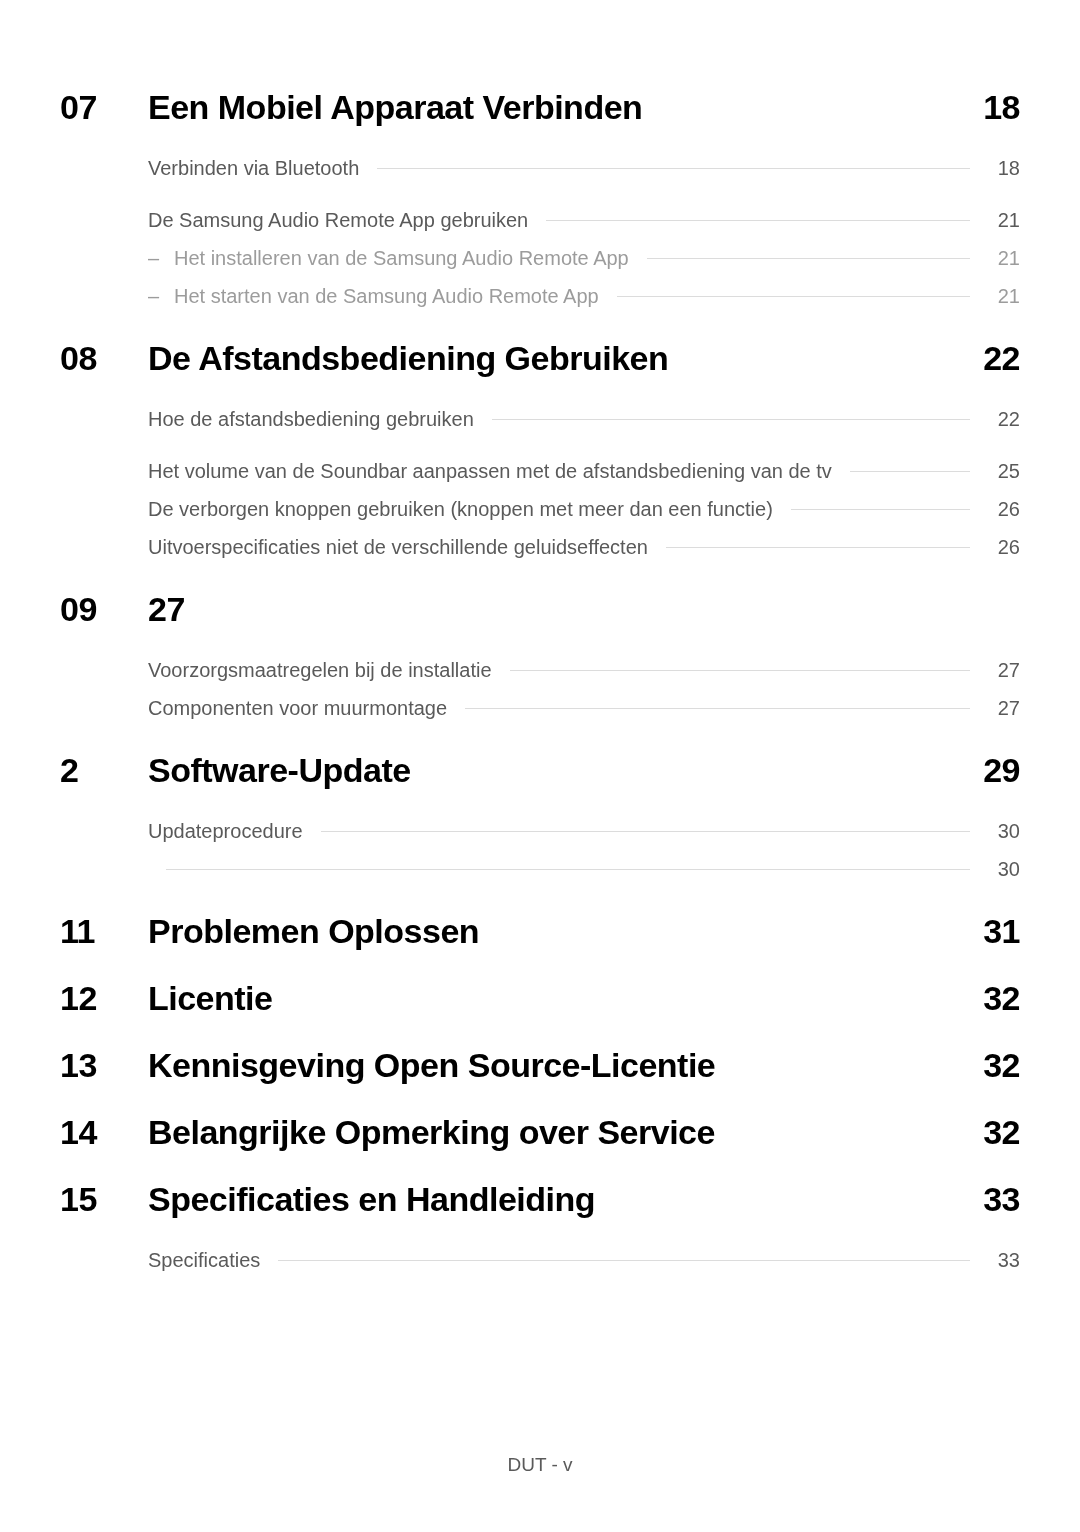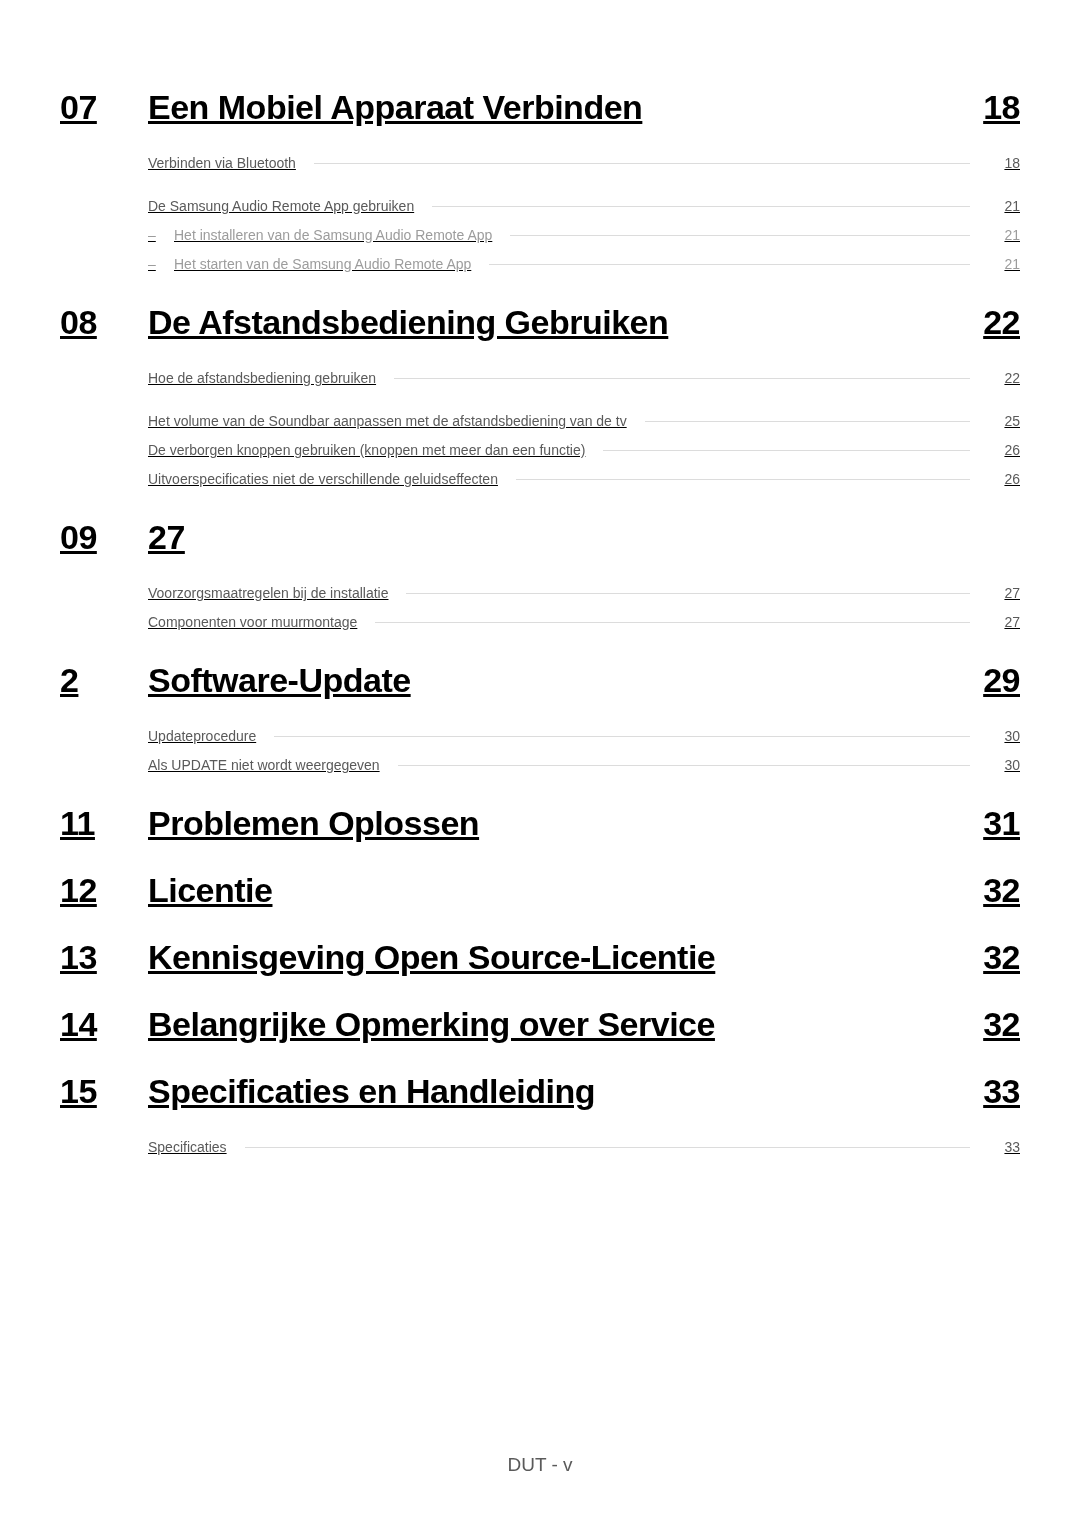--- a/index.html
+++ b/index.html
@@ -12,21 +12,20 @@
   }
   .page {
     box-sizing: border-box;
     width: 1080px;
     min-height: 1532px;
     padding: 60px 60px 40px 60px;
     position: relative;
   }
   .toc-section {
     margin-bottom: 8px;
-    text-decoration: underline;
   }
   .section-head {
     display: flex;
     align-items: baseline;
     margin-top: 28px;
     margin-bottom: 26px;
   }
   .section-num {
     width: 88px;
     flex: 0 0 88px;
@@ -50,21 +49,21 @@
     text-align: right;
     letter-spacing: -0.5px;
   }
   .items {
     padding-left: 88px;
   }
   .toc-line {
     display: flex;
     align-items: center;
     margin-bottom: 8px;
-    font-size: 14px;
+    font-size: 20px;
     line-height: 1.5;
     color: #5a5a5a;
   }
   .toc-line.child {
     color: #9c9c9c;
   }
   .toc-line .bullet {
     display: inline-block;
     width: 26px;
     flex: 0 0 26px;
@@ -190,21 +189,20 @@
           <div class="section-title">Software-Update</div>
           <div class="section-page">29</div>
         </div>
         <div class="items">
           <div class="toc-line">
             <span class="label">Updateprocedure</span>
             <span class="leader"></span>
             <span class="pnum">30</span>
           </div>
           <div class="toc-line">
-            <span class="label">Als UPDATE niet wordt weergegeven</span>
             <span class="leader"></span>
             <span class="pnum">30</span>
           </div>
         </div>
       </div>
       <div class="toc-section">
         <div class="section-head">
           <div class="section-num">11</div>
           <div class="section-title">Problemen Oplossen</div>
           <div class="section-page">31</div>

